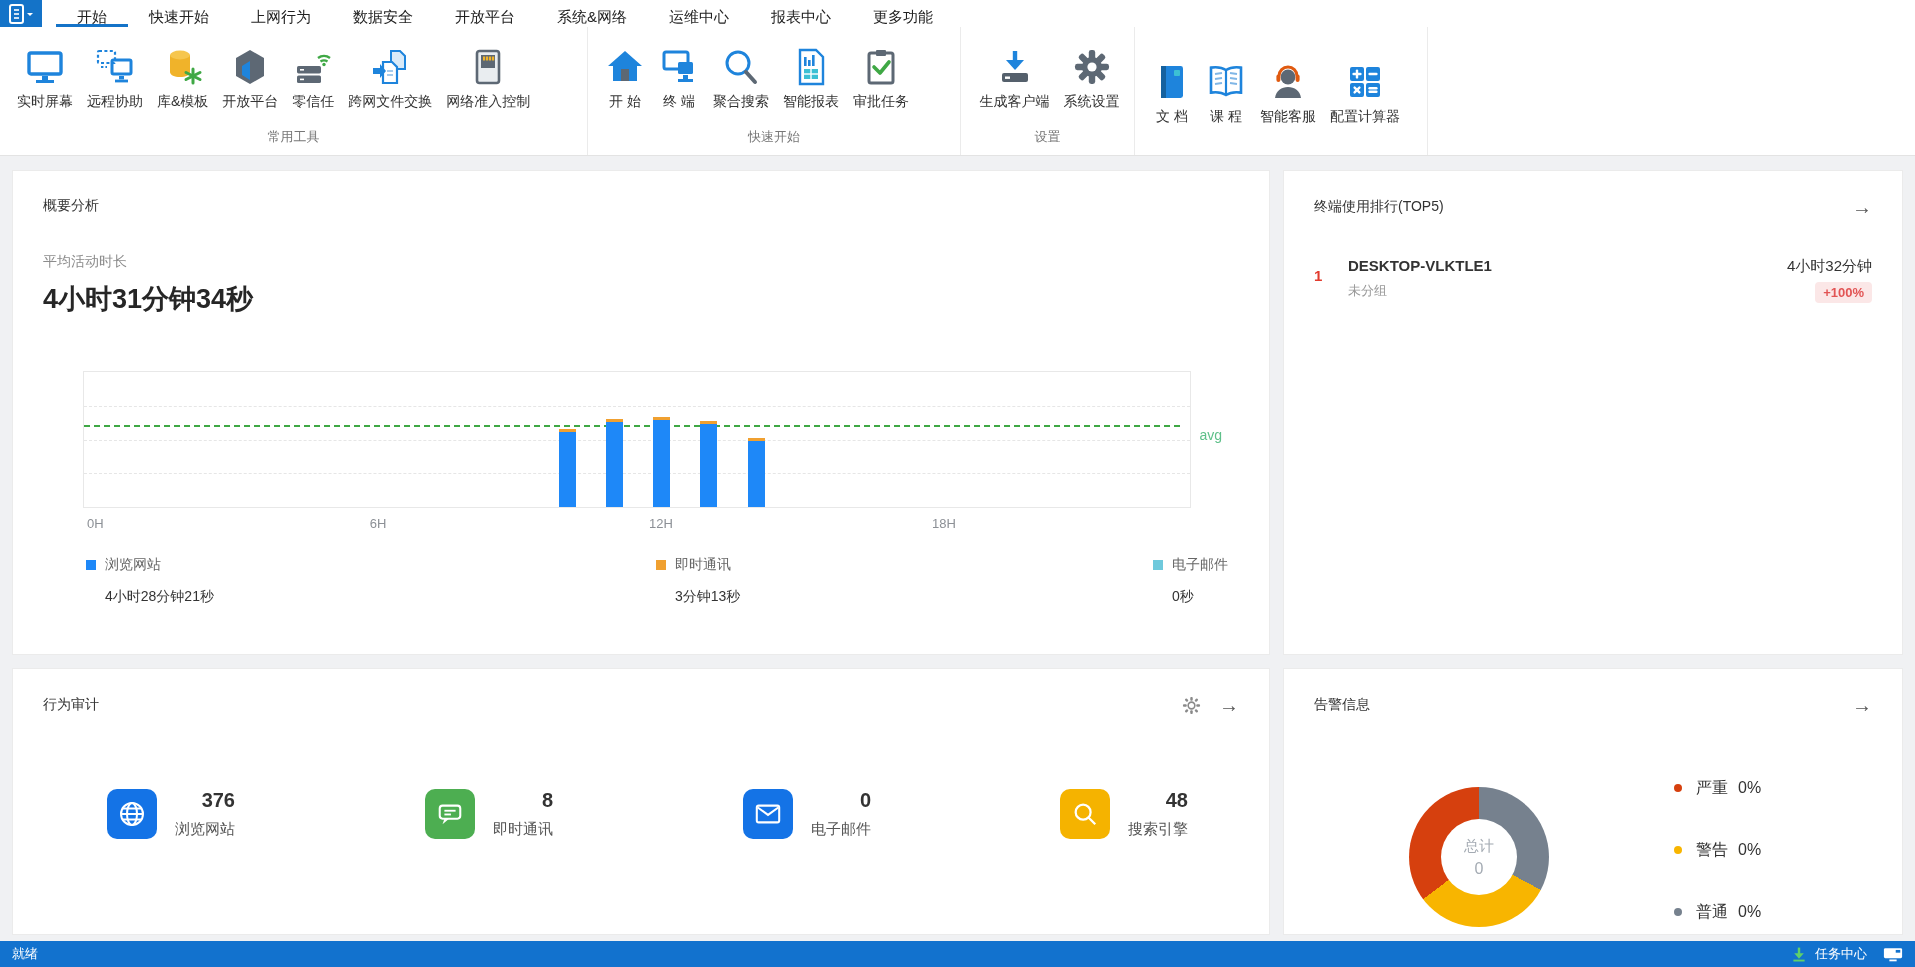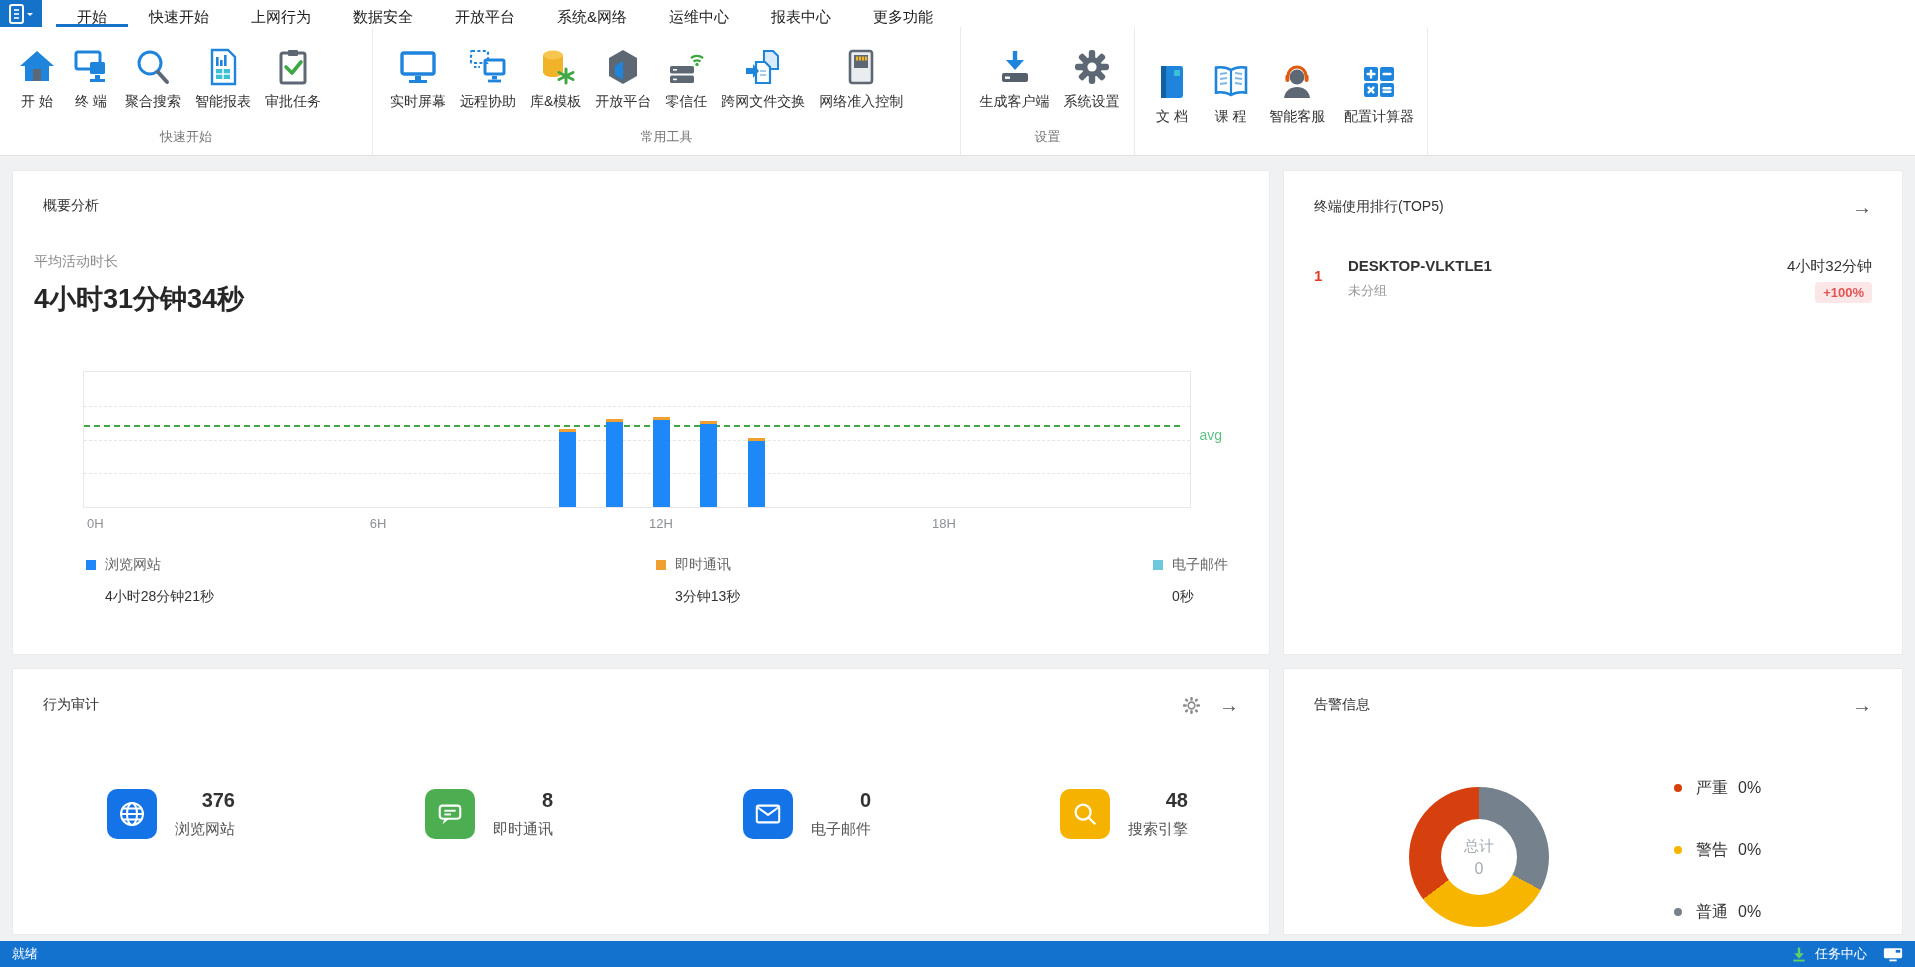--- a/index.html
+++ b/index.html
@@ -31,21 +31,21 @@
   .p-ranking { left:1283px; top:14px;  width:620px;  height:485px; }
   .p-audit   { left:12px;  top:512px; width:1258px; height:267px; }
   .p-alarm   { left:1283px; top:512px; width:620px;  height:267px; }
   .p-head { display:flex; align-items:center; padding:26px 30px 0 30px; }
   .p-title { font-size:14px; color:#333; }
   .p-head .spacer { flex:1; }
   .head-ic { color:#555; font-size:20px; line-height:20px; margin-left:18px; cursor:pointer; }
   .gear-ic { margin-left:18px; cursor:pointer; display:flex; }
 
   
-  .metric { padding:0 21px; margin-top:38px; }
+  .metric { padding:0 30px; margin-top:38px; }
   .metric-label { font-size:14px; color:#8c8c8c; }
   .metric-value { font-size:27px; font-weight:bold; color:#262626; margin-top:10px; }
   .chart-wrap { position:absolute; left:70px; top:200px; }
   .plot { position:relative; width:1108px; height:137px; border:1px solid #e8e8e8; background:#fff; }
   .gridline { position:absolute; left:0; right:0; border-top:1px dashed #e6e6e6; }
   .avg-line { position:absolute; left:0; right:10px; border-top:2px dashed #3fa845; }
   .avg-label { position:absolute; right:-42px; font-size:14px; color:#5fc08a; }
   .bar { position:absolute; bottom:0; width:17px; background:#1e88f8; border-top:3px solid #f0a030; }
   .xaxis { position:relative; height:20px; margin-top:8px; font-size:13px; color:#8c9096; }
   .xtick { position:absolute; transform:translateX(-50%); }
@@ -118,20 +118,114 @@
       <div class="tab">开放平台</div>
       <div class="tab">系统&amp;网络</div>
       <div class="tab">运维中心</div>
       <div class="tab">报表中心</div>
       <div class="tab">更多功能</div>
     </div>
   </div>
 
   <div class="ribbon">
 
+    <div class="rgroup g2">
+      <div class="ritems">
+        <div class="ritem">
+          <span class="ricon">
+            <svg width="40" height="40" viewBox="0 0 40 40">
+                <rect x="4" y="6" width="32" height="21" rx="2" fill="none" stroke="#1e84dc" stroke-width="3.4"></rect>
+                <rect x="17" y="29" width="6" height="4" fill="#1e84dc"></rect>
+                <rect x="11" y="33" width="18" height="3" fill="#1e84dc"></rect>
+              </svg>
+          </span>
+          <span class="rtext">实时屏幕</span>
+        </div>
+        <div class="ritem">
+          <span class="ricon">
+            <svg width="40" height="40" viewBox="0 0 40 40">
+                <rect x="3" y="4" width="17" height="12" rx="1" fill="none" stroke="#1e84dc" stroke-width="2.2" stroke-dasharray="3 2.4"></rect>
+                <rect x="17" y="13" width="19" height="14" rx="1.5" fill="none" stroke="#1e84dc" stroke-width="3"></rect>
+                <rect x="24" y="29" width="5" height="3.4" fill="#1e84dc"></rect>
+                <rect x="20" y="32.6" width="13" height="2.8" fill="#1e84dc"></rect>
+                <line x1="6" y1="20" x2="12" y2="20" stroke="#1e84dc" stroke-width="2" stroke-dasharray="2.4 2"></line>
+              </svg>
+          </span>
+          <span class="rtext">远程协助</span>
+        </div>
+        <div class="ritem">
+          <span class="ricon">
+            <svg width="40" height="40" viewBox="0 0 40 40">
+                <path d="M7 8v17c0 3 4.5 5 10 5s10-2 10-5V8" fill="#f0b32a"></path>
+                <ellipse cx="17" cy="8" rx="10" ry="4.4" fill="#f6c64e"></ellipse>
+                <g stroke="#3fa845" stroke-width="3" stroke-linecap="round">
+                  <line x1="30" y1="22" x2="30" y2="36"></line>
+                  <line x1="23" y1="25.5" x2="37" y2="32.5"></line>
+                  <line x1="37" y1="25.5" x2="23" y2="32.5"></line>
+                </g>
+              </svg>
+          </span>
+          <span class="rtext">库&amp;模板</span>
+        </div>
+        <div class="ritem">
+          <span class="ricon">
+            <svg width="40" height="40" viewBox="0 0 40 40">
+                <path d="M20 3l14 8v18l-14 8-14-8V11z" fill="#5d6874"></path>
+                <path d="M20 14l-8 5v9l8 5z" fill="#1e84dc"></path>
+              </svg>
+          </span>
+          <span class="rtext">开放平台</span>
+        </div>
+        <div class="ritem">
+          <span class="ricon">
+            <svg width="40" height="40" viewBox="0 0 40 40">
+                <rect x="4" y="19" width="24" height="7.4" rx="1.6" fill="#5d6874"></rect>
+                <rect x="4" y="28.6" width="24" height="7.4" rx="1.6" fill="#5d6874"></rect>
+                <rect x="7" y="22" width="4" height="1.6" fill="#fff"></rect>
+                <rect x="7" y="31.6" width="4" height="1.6" fill="#fff"></rect>
+                <g fill="none" stroke="#3fa845" stroke-width="2.4">
+                  <path d="M25 11a10 10 0 0 1 12 0"></path>
+                  <path d="M27.5 14.5a6.5 6.5 0 0 1 7 0"></path>
+                </g>
+                <circle cx="31" cy="17.5" r="1.7" fill="#3fa845"></circle>
+              </svg>
+          </span>
+          <span class="rtext">零信任</span>
+        </div>
+        <div class="ritem">
+          <span class="ricon">
+            <svg width="40" height="40" viewBox="0 0 40 40">
+                <path d="M21 4h9l5 5v13h-14z" fill="#d9eaf8" stroke="#1e84dc" stroke-width="2"></path>
+                <path d="M13 15h9l5 5v16H13z" fill="#fff" stroke="#1e84dc" stroke-width="2.2"></path>
+                <line x1="17" y1="24" x2="23" y2="24" stroke="#9cc6ea" stroke-width="1.8"></line>
+                <line x1="17" y1="28" x2="23" y2="28" stroke="#9cc6ea" stroke-width="1.8"></line>
+                <path d="M3 21h7v-4l6 7-6 7v-4H3z" fill="#1e84dc"></path>
+              </svg>
+          </span>
+          <span class="rtext">跨网文件交换</span>
+        </div>
+        <div class="ritem">
+          <span class="ricon">
+            <svg width="40" height="40" viewBox="0 0 40 40">
+                <rect x="9" y="4" width="22" height="32" rx="2.5" fill="#e9edf0" stroke="#5d6874" stroke-width="2.6"></rect>
+                <rect x="13" y="8" width="14" height="13" fill="#5d6874"></rect>
+                <g fill="#f0b32a">
+                  <rect x="15" y="9.5" width="2.2" height="4"></rect>
+                  <rect x="18" y="9.5" width="2.2" height="4"></rect>
+                  <rect x="21" y="9.5" width="2.2" height="4"></rect>
+                  <rect x="24" y="9.5" width="2.2" height="4"></rect>
+                </g>
+              </svg>
+          </span>
+          <span class="rtext">网络准入控制</span>
+        </div>
+      </div>
+      <div class="rgroup-label">常用工具</div>
+    </div>
+
     <div class="rgroup g1">
       <div class="ritems">
         <div class="ritem">
           <span class="ricon">
             <svg width="40" height="40" viewBox="0 0 40 40">
                 <path d="M20 4L37 19h-5v15H8V19H3z" fill="#1e84dc"></path>
                 <rect x="16" y="22" width="8" height="12" fill="#5d6874"></rect>
               </svg>
           </span>
           <span class="rtext">开 始</span>
@@ -177,114 +271,20 @@
                 <rect x="15" y="3" width="10" height="6" rx="1" fill="#5d6874"></rect>
                 <path d="M13 20l6 6 9-11" fill="none" stroke="#3fa845" stroke-width="3.6" stroke-linecap="round" stroke-linejoin="round"></path>
               </svg>
           </span>
           <span class="rtext">审批任务</span>
         </div>
       </div>
       <div class="rgroup-label">快速开始</div>
     </div>
 
-    <div class="rgroup g2">
-      <div class="ritems">
-        <div class="ritem">
-          <span class="ricon">
-            <svg width="40" height="40" viewBox="0 0 40 40">
-                <rect x="4" y="6" width="32" height="21" rx="2" fill="none" stroke="#1e84dc" stroke-width="3.4"></rect>
-                <rect x="17" y="29" width="6" height="4" fill="#1e84dc"></rect>
-                <rect x="11" y="33" width="18" height="3" fill="#1e84dc"></rect>
-              </svg>
-          </span>
-          <span class="rtext">实时屏幕</span>
-        </div>
-        <div class="ritem">
-          <span class="ricon">
-            <svg width="40" height="40" viewBox="0 0 40 40">
-                <rect x="3" y="4" width="17" height="12" rx="1" fill="none" stroke="#1e84dc" stroke-width="2.2" stroke-dasharray="3 2.4"></rect>
-                <rect x="17" y="13" width="19" height="14" rx="1.5" fill="none" stroke="#1e84dc" stroke-width="3"></rect>
-                <rect x="24" y="29" width="5" height="3.4" fill="#1e84dc"></rect>
-                <rect x="20" y="32.6" width="13" height="2.8" fill="#1e84dc"></rect>
-                <line x1="6" y1="20" x2="12" y2="20" stroke="#1e84dc" stroke-width="2" stroke-dasharray="2.4 2"></line>
-              </svg>
-          </span>
-          <span class="rtext">远程协助</span>
-        </div>
-        <div class="ritem">
-          <span class="ricon">
-            <svg width="40" height="40" viewBox="0 0 40 40">
-                <path d="M7 8v17c0 3 4.5 5 10 5s10-2 10-5V8" fill="#f0b32a"></path>
-                <ellipse cx="17" cy="8" rx="10" ry="4.4" fill="#f6c64e"></ellipse>
-                <g stroke="#3fa845" stroke-width="3" stroke-linecap="round">
-                  <line x1="30" y1="22" x2="30" y2="36"></line>
-                  <line x1="23" y1="25.5" x2="37" y2="32.5"></line>
-                  <line x1="37" y1="25.5" x2="23" y2="32.5"></line>
-                </g>
-              </svg>
-          </span>
-          <span class="rtext">库&amp;模板</span>
-        </div>
-        <div class="ritem">
-          <span class="ricon">
-            <svg width="40" height="40" viewBox="0 0 40 40">
-                <path d="M20 3l14 8v18l-14 8-14-8V11z" fill="#5d6874"></path>
-                <path d="M20 14l-8 5v9l8 5z" fill="#1e84dc"></path>
-              </svg>
-          </span>
-          <span class="rtext">开放平台</span>
-        </div>
-        <div class="ritem">
-          <span class="ricon">
-            <svg width="40" height="40" viewBox="0 0 40 40">
-                <rect x="4" y="19" width="24" height="7.4" rx="1.6" fill="#5d6874"></rect>
-                <rect x="4" y="28.6" width="24" height="7.4" rx="1.6" fill="#5d6874"></rect>
-                <rect x="7" y="22" width="4" height="1.6" fill="#fff"></rect>
-                <rect x="7" y="31.6" width="4" height="1.6" fill="#fff"></rect>
-                <g fill="none" stroke="#3fa845" stroke-width="2.4">
-                  <path d="M25 11a10 10 0 0 1 12 0"></path>
-                  <path d="M27.5 14.5a6.5 6.5 0 0 1 7 0"></path>
-                </g>
-                <circle cx="31" cy="17.5" r="1.7" fill="#3fa845"></circle>
-              </svg>
-          </span>
-          <span class="rtext">零信任</span>
-        </div>
-        <div class="ritem">
-          <span class="ricon">
-            <svg width="40" height="40" viewBox="0 0 40 40">
-                <path d="M21 4h9l5 5v13h-14z" fill="#d9eaf8" stroke="#1e84dc" stroke-width="2"></path>
-                <path d="M13 15h9l5 5v16H13z" fill="#fff" stroke="#1e84dc" stroke-width="2.2"></path>
-                <line x1="17" y1="24" x2="23" y2="24" stroke="#9cc6ea" stroke-width="1.8"></line>
-                <line x1="17" y1="28" x2="23" y2="28" stroke="#9cc6ea" stroke-width="1.8"></line>
-                <path d="M3 21h7v-4l6 7-6 7v-4H3z" fill="#1e84dc"></path>
-              </svg>
-          </span>
-          <span class="rtext">跨网文件交换</span>
-        </div>
-        <div class="ritem">
-          <span class="ricon">
-            <svg width="40" height="40" viewBox="0 0 40 40">
-                <rect x="9" y="4" width="22" height="32" rx="2.5" fill="#e9edf0" stroke="#5d6874" stroke-width="2.6"></rect>
-                <rect x="13" y="8" width="14" height="13" fill="#5d6874"></rect>
-                <g fill="#f0b32a">
-                  <rect x="15" y="9.5" width="2.2" height="4"></rect>
-                  <rect x="18" y="9.5" width="2.2" height="4"></rect>
-                  <rect x="21" y="9.5" width="2.2" height="4"></rect>
-                  <rect x="24" y="9.5" width="2.2" height="4"></rect>
-                </g>
-              </svg>
-          </span>
-          <span class="rtext">网络准入控制</span>
-        </div>
-      </div>
-      <div class="rgroup-label">常用工具</div>
-    </div>
-
     <div class="rgroup g3">
       <div class="ritems" style="justify-content:center;">
         <div class="ritem">
           <span class="ricon">
             <svg width="40" height="40" viewBox="0 0 40 40">
                 <line x1="20" y1="4" x2="20" y2="16" stroke="#1e84dc" stroke-width="4.4"></line>
                 <path d="M11 13l9 10 9-10z" fill="#1e84dc"></path>
                 <rect x="7" y="26" width="26" height="9" rx="2" fill="#55606c"></rect>
                 <rect x="10" y="29.5" width="5" height="2.4" fill="#fff"></rect>
               </svg>
@@ -304,21 +304,21 @@
                 <circle cx="20" cy="20" r="4.6" fill="#fff"></circle>
               </svg>
           </span>
           <span class="rtext">系统设置</span>
         </div>
       </div>
       <div class="rgroup-label">设置</div>
     </div>
 
     <div class="rgroup g4">
-      <div class="ritems" style="justify-content:space-between;">
+      <div class="ritems" style="justify-content:flex-start;">
         <div class="ritem">
           <span class="ricon">
             <svg width="40" height="40" viewBox="0 0 40 40">
                 <rect x="9" y="4" width="22" height="32" rx="2.4" fill="#1e84dc"></rect>
                 <rect x="9" y="4" width="5" height="32" fill="#14619f"></rect>
                 <rect x="22" y="8" width="6" height="6" rx="1" fill="#3cc0d4"></rect>
               </svg>
           </span>
           <span class="rtext">文 档</span>
         </div>

